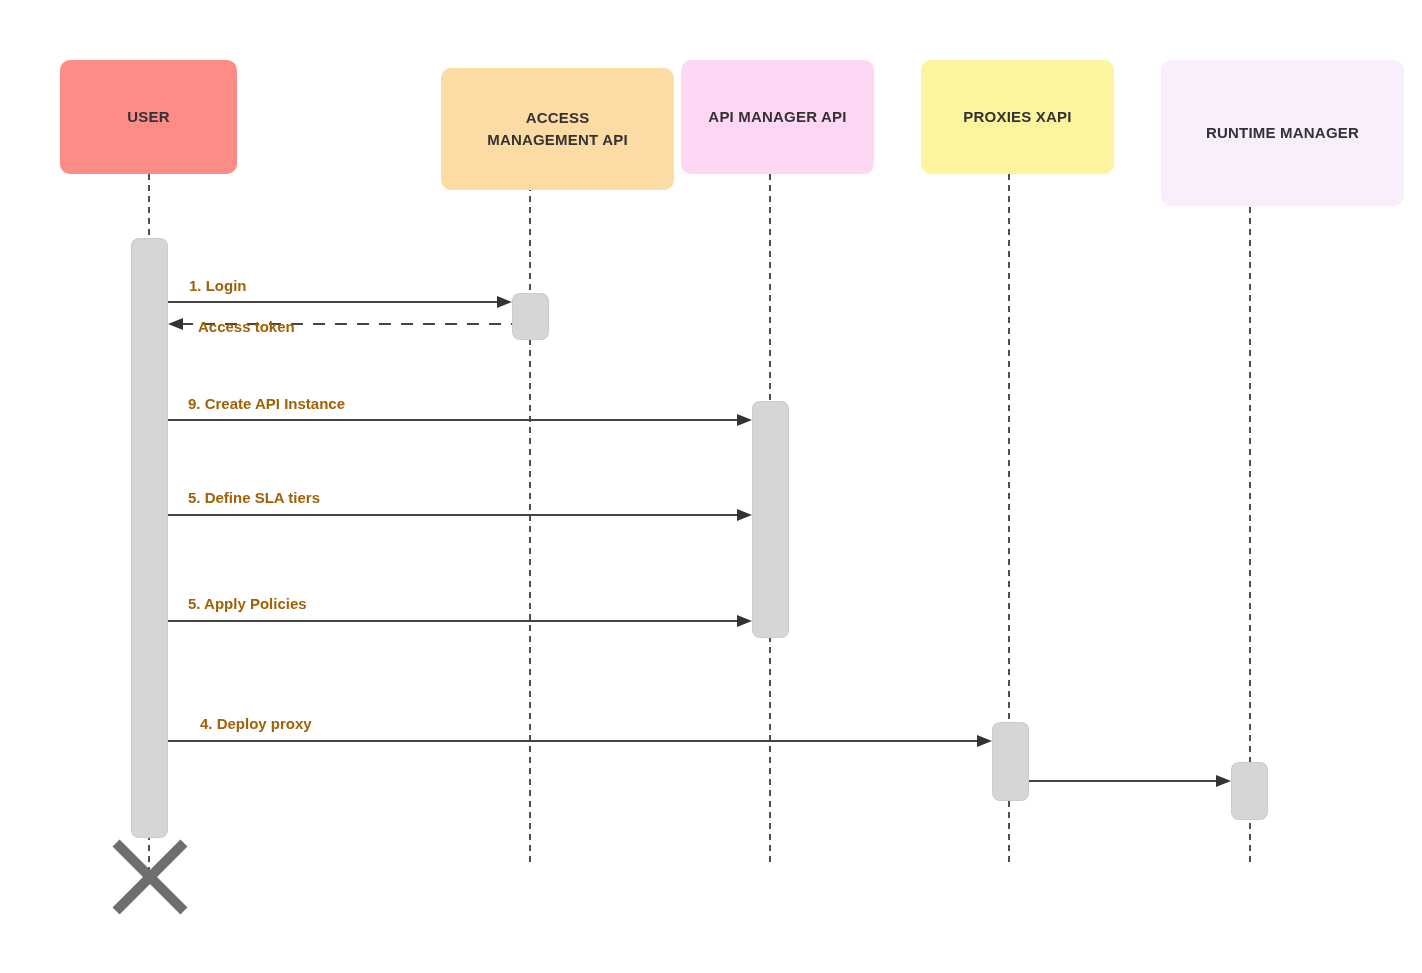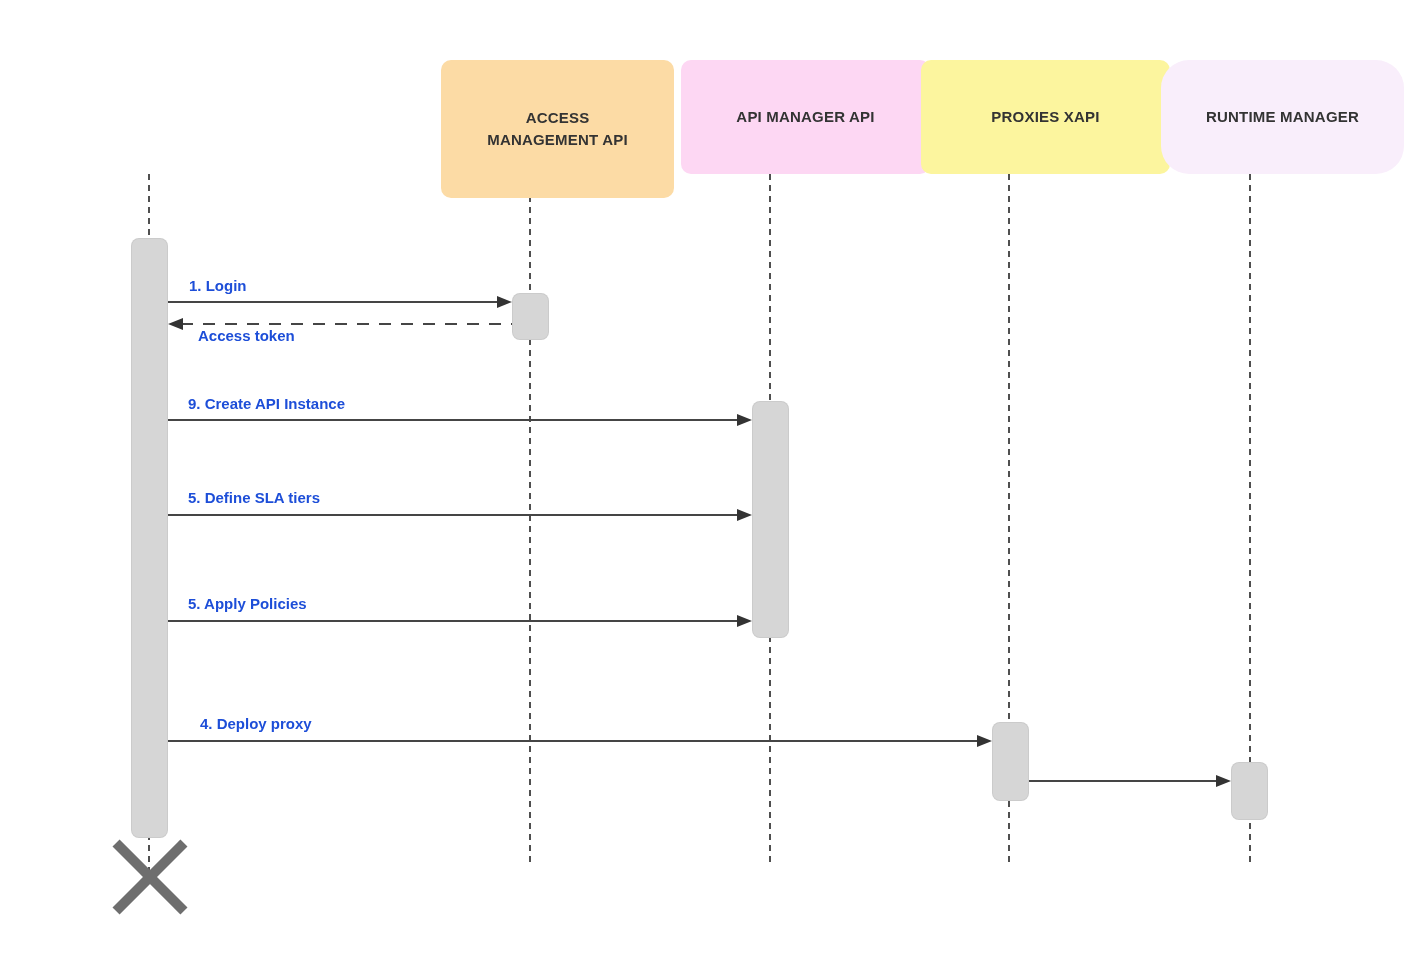--- a/index.html
+++ b/index.html
@@ -14,23 +14,23 @@
   .actor{
     position:absolute;top:60px;width:177px;height:114px;
     border-radius:10px;
     display:flex;align-items:center;justify-content:center;
     text-align:center;
     font-weight:bold;font-size:15px;line-height:1.5;
     color:#333333;letter-spacing:.2px;
     z-index:4;
   }
   .actor .actor-label{display:block;}
-  .pad-narrow{padding:12px 28px;}
-  .pad-mid{padding:0 36px;}
-  .pad-runtime{padding:0 33px;border-radius:28px;}
+  .pad-narrow{padding:4px 28px;margin-top:8px;}
+  .pad-mid{padding:0 8px;}
+  .pad-runtime{padding:16px 33px;}
   
   .lifeline{
     position:absolute;top:174px;width:2px;
     background:repeating-linear-gradient(to bottom,#4f4f4f 0 6px,transparent 6px 11px);
     z-index:1;
   }
   
   .activation{
     position:absolute;width:37px;
     background:#d6d6d6;
@@ -52,21 +52,21 @@
   .arrow-head.right{
     border-width:6px 0 6px 15px;
     border-color:transparent transparent transparent #333333;
   }
   .arrow-head.left{
     border-width:6px 15px 6px 0;
     border-color:transparent #333333 transparent transparent;
   }
   .msg-label{
     position:absolute;
-    font-weight:bold;font-size:15px;line-height:16px;color:#1d4ed8;
+    font-weight:bold;font-size:15px;line-height:16px;color:#a16207;
     white-space:nowrap;z-index:3;
   }
   
   .destroy-bar{
     position:absolute;left:102px;top:872px;width:96px;height:10px;
     background:#6e6e6e;z-index:2;
   }
   .rot45{transform:rotate(45deg);}
   .rot-45{transform:rotate(-45deg);}
 </style>
@@ -86,41 +86,44 @@
   <div class="activation" style="left:752px;top:401px;height:237px;"></div>
   <div class="activation" style="left:992px;top:722px;height:79px;"></div>
   <div class="activation" style="left:1231px;top:762px;height:58px;"></div>
 
   <div class="msg-label" style="left:189px;top:278px;">1. Login</div>
   <div class="msg-line" style="left:168px;top:301px;width:330px;"></div>
   <div class="arrow-head right" style="left:497px;top:296px;"></div>
 
   <div class="msg-line dashed" style="left:181px;top:323px;width:331px;"></div>
   <div class="arrow-head left" style="left:168px;top:318px;"></div>
-  <div class="msg-label" style="left:198px;top:328px;">Access token</div>
+  <div class="msg-label" style="left:198px;top:319px;">Access token</div>
 
   <div class="msg-label" style="left:188px;top:396px;">9. Create API Instance</div>
   <div class="msg-line" style="left:168px;top:419px;width:570px;"></div>
   <div class="arrow-head right" style="left:737px;top:414px;"></div>
 
   <div class="msg-label" style="left:188px;top:490px;">5. Define SLA tiers</div>
   <div class="msg-line" style="left:168px;top:514px;width:570px;"></div>
   <div class="arrow-head right" style="left:737px;top:509px;"></div>
 
   <div class="msg-label" style="left:188px;top:596px;">5. Apply Policies</div>
   <div class="msg-line" style="left:168px;top:620px;width:570px;"></div>
   <div class="arrow-head right" style="left:737px;top:615px;"></div>
 
   <div class="msg-label" style="left:200px;top:716px;">4. Deploy proxy</div>
   <div class="msg-line" style="left:168px;top:740px;width:810px;"></div>
   <div class="arrow-head right" style="left:977px;top:735px;"></div>
 
   <div class="msg-line" style="left:1029px;top:780px;width:188px;"></div>
   <div class="arrow-head right" style="left:1216px;top:775px;"></div>
 
+  <div class="actor" style="left: 60px; background-color: rgb(253, 139, 134);">
+    <span class="actor-label">USER</span>
+  </div>
   <div class="actor pad-narrow" style="left: 441px; background-color: rgb(252, 219, 165);">
     <span class="actor-label">ACCESS MANAGEMENT API</span>
   </div>
   <div class="actor pad-mid" style="left: 681px; background-color: rgb(253, 215, 243);">
     <span class="actor-label">API MANAGER API</span>
   </div>
   <div class="actor pad-mid" style="left: 921px; background-color: rgb(252, 245, 158); text-align: center;">
     <span class="actor-label">PROXIES XAPI</span>
   </div>
   <div class="actor pad-runtime" style="left: 1161px; background-color: rgb(249, 238, 251);">

